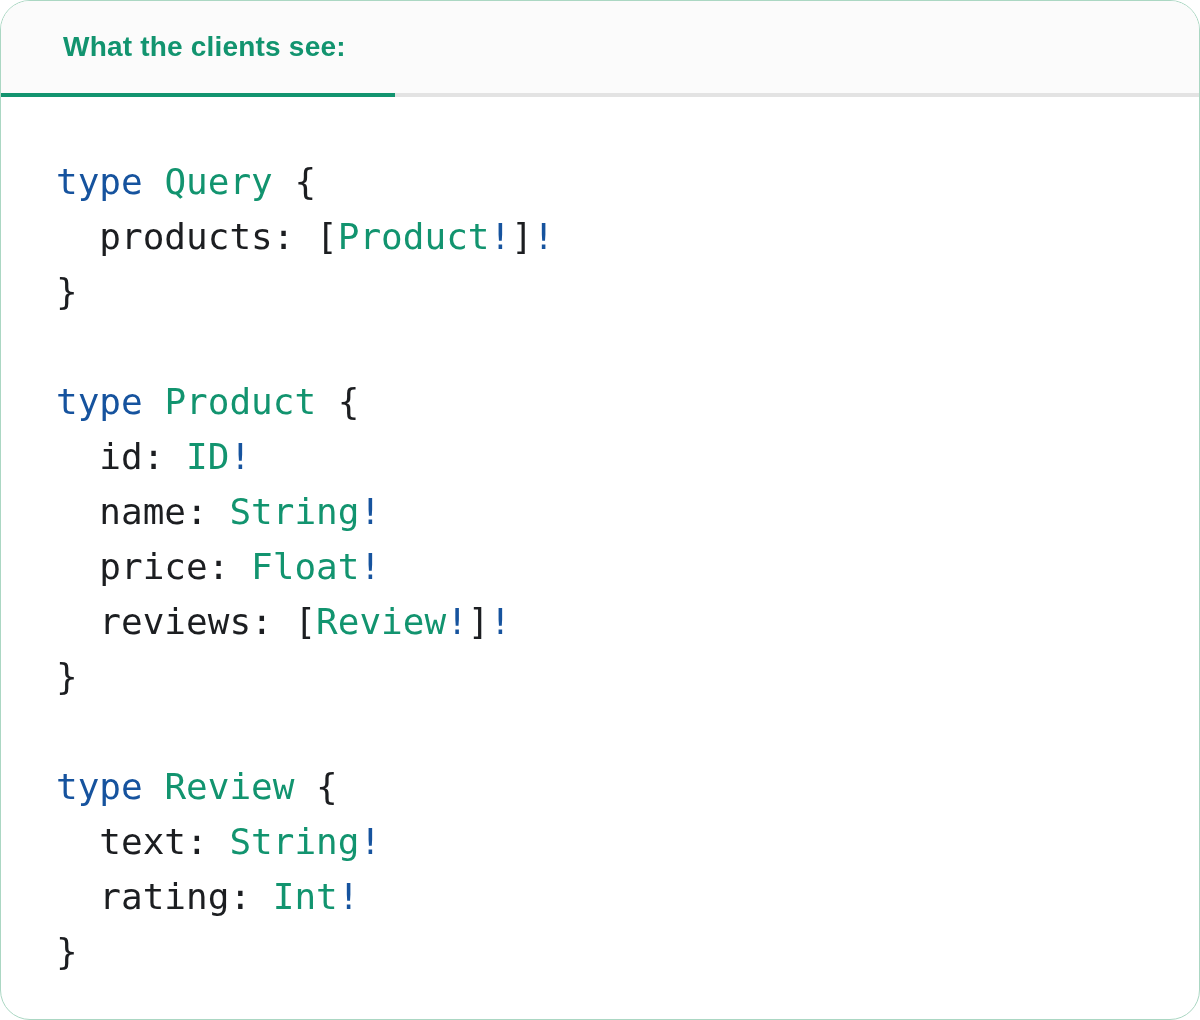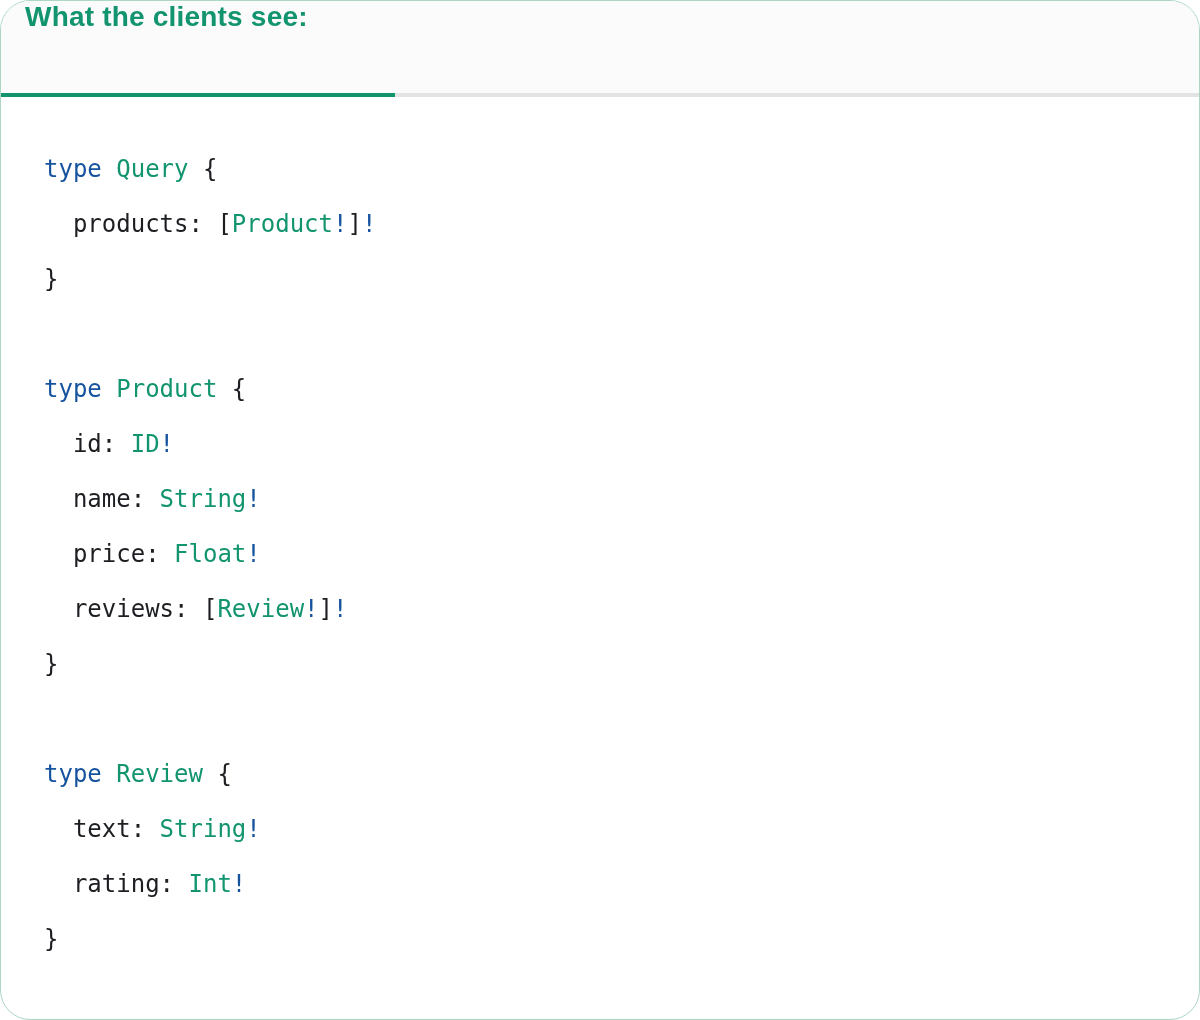--- a/index.html
+++ b/index.html
@@ -28,46 +28,46 @@
     border-bottom: 4px solid var(--divider, #e3e3e3);
     display: flex;
     align-items: center;
   }
   .tab {
     position: relative;
     height: 100%;
     width: 394px;
     box-sizing: border-box;
     display: flex;
-    align-items: flex-start;
-    padding-left: 24px;
+    align-items: center;
+    padding-left: 62px;
     cursor: pointer;
   }
   .tab-label {
     font-family: "Liberation Sans", sans-serif;
     font-size: 28px;
     font-weight: 600;
     letter-spacing: 0.2px;
     color: var(--tab-text, #12946f);
     white-space: nowrap;
   }
   .tab-indicator {
     position: absolute;
     left: 0;
     bottom: -4px;
     width: 394px;
     height: 4px;
     background: var(--tab-indicator, #12946f);
     z-index: 1;
   }
   .code-area {
-    margin: 3px;
+    margin: 15px;
     padding: 42px 30px 0 40px;
     font-family: "DejaVu Sans Mono", monospace;
-    font-size: 24px;
+    font-size: 36px;
     line-height: 55px;
   }
   .code-line {
     white-space: pre;
     height: 55px;
   }
   .tok-keyword  { color: var(--code-keyword, #16539e); }
   .tok-typename { color: var(--code-typename, #12946f); }
   .tok-plain    { color: var(--code-plain, #1c1e21); }
   .tok-bang     { color: var(--code-bang, #16539e); }

